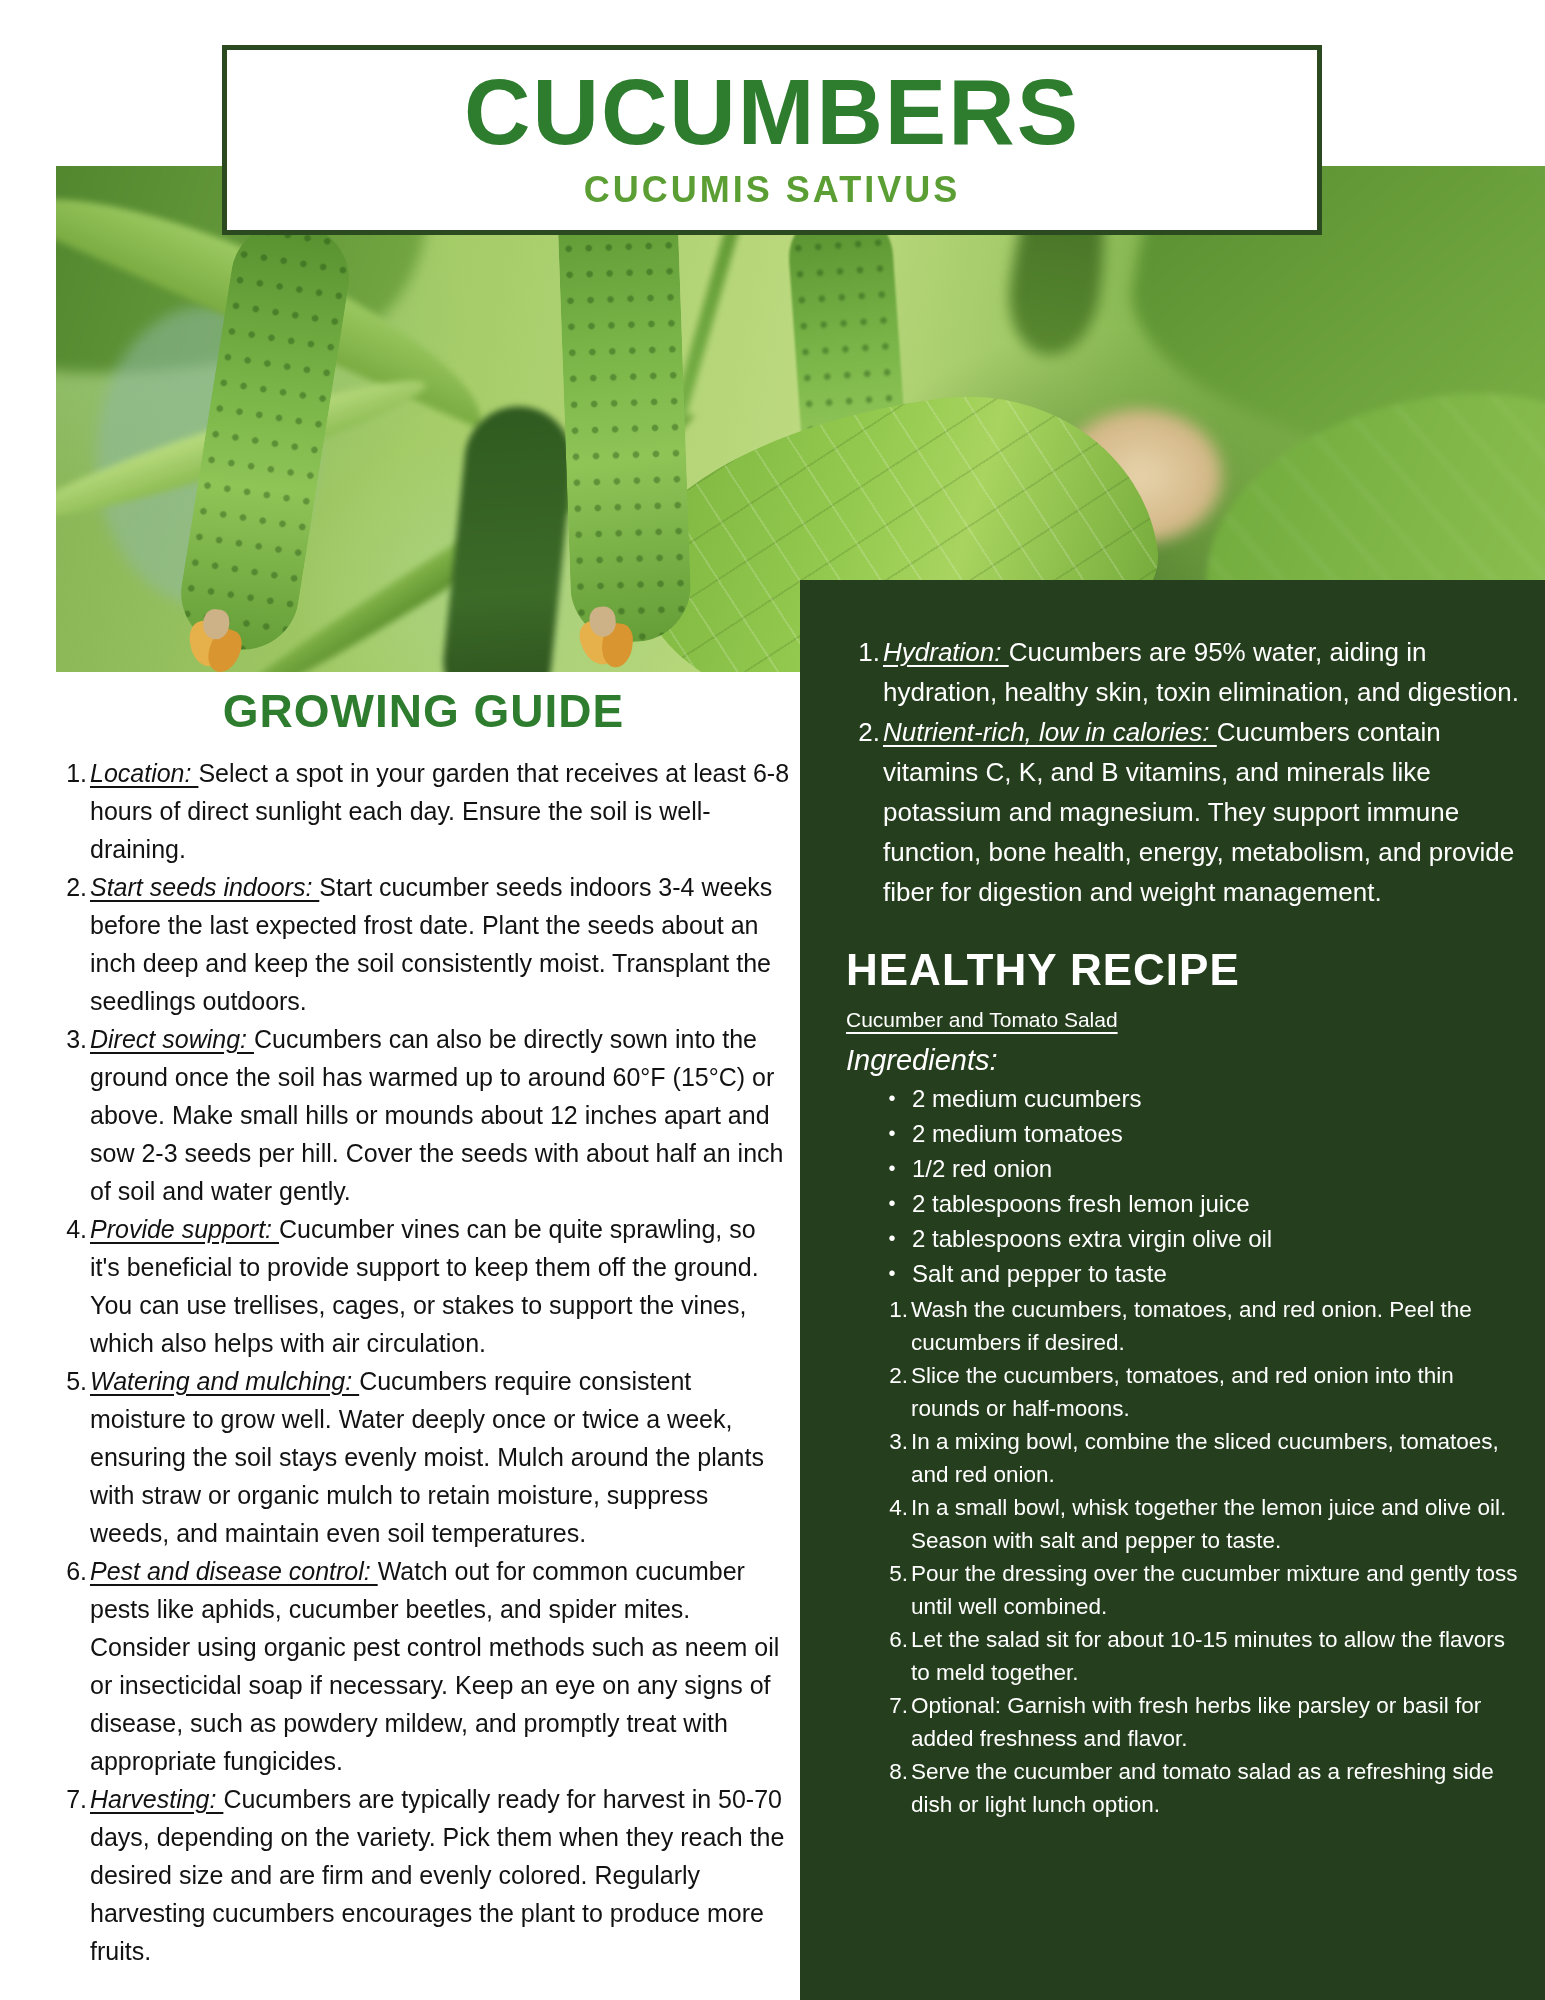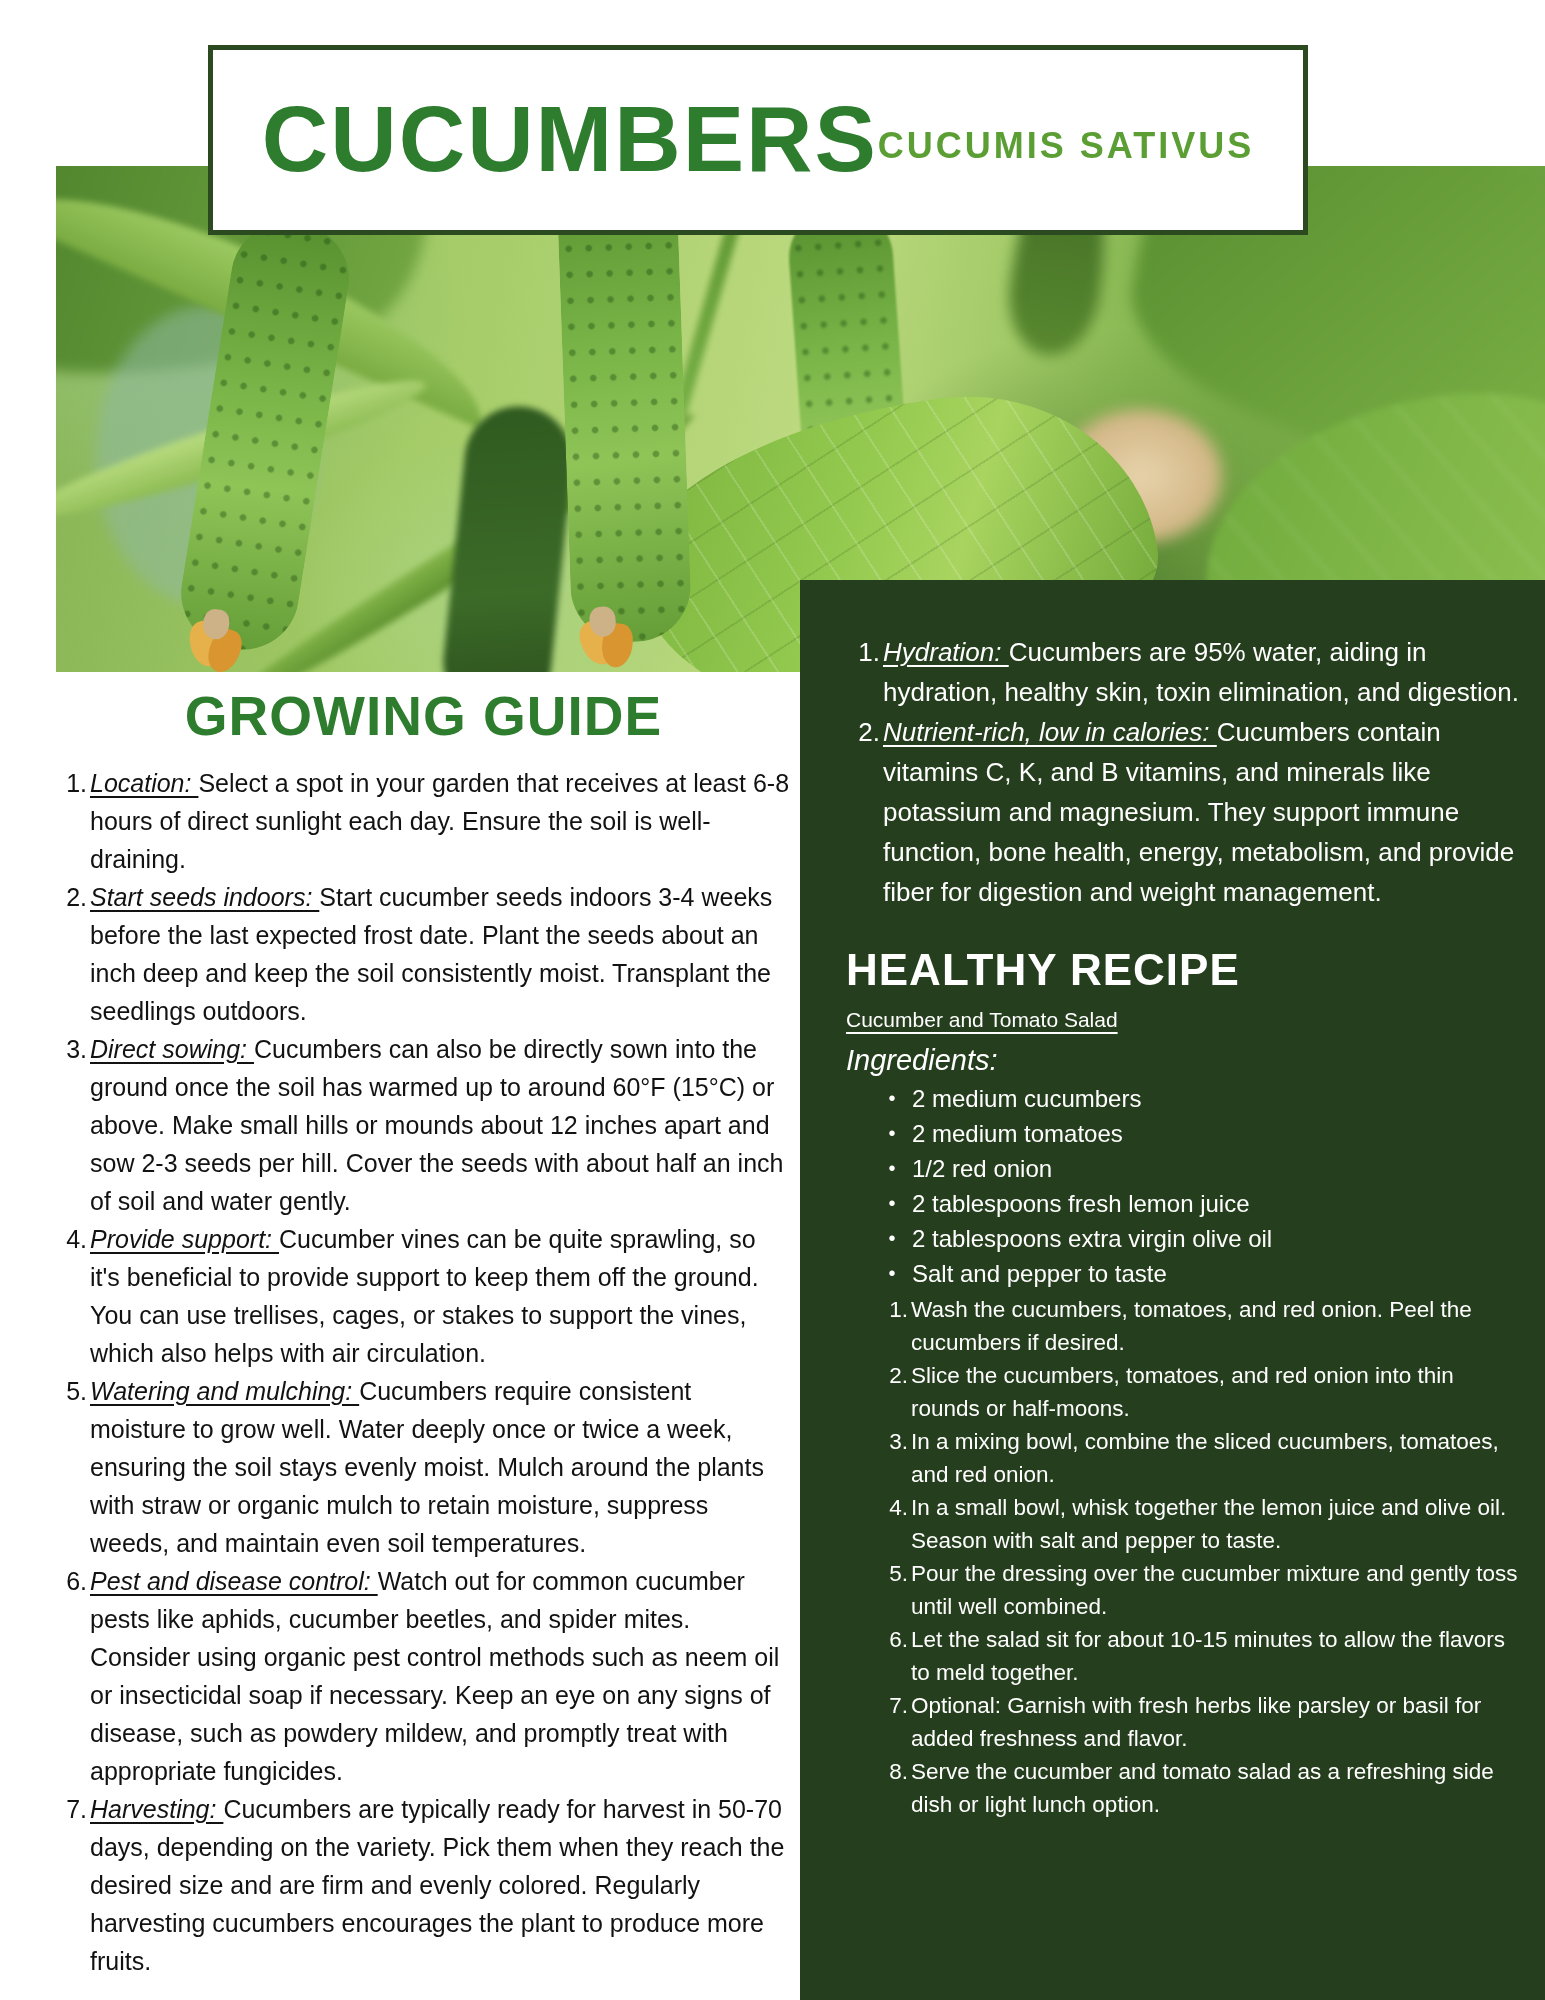--- a/index.html
+++ b/index.html
@@ -56,29 +56,29 @@
                 linear-gradient(120deg,#6faa3c,#97c858);
               border-radius:55% 45% 35% 65%/50% 55% 45% 50%;transform:rotate(-6deg);}
   .ph-fuzzy{left:1000px;top:240px;width:170px;height:140px;background:radial-gradient(#e7d3ab,#d3b787 60%,rgba(211,183,135,0) 75%);
             border-radius:50%;}
   .ph-stem1{left:650px;top:-20px;width:14px;height:300px;background:linear-gradient(#5c9330,#7ab348);
             border-radius:8px;transform:rotate(16deg);}
   .ph-stem2{left:960px;top:-30px;width:90px;height:220px;background:linear-gradient(#3f6b24,#58882f);
             border-radius:40% 60% 50% 50%/70% 70% 30% 30%;transform:rotate(8deg);}
 
   
-  .header-box{position:absolute;left:208px;top:45px;width:1100px;height:190px;background:#ffffff;
+  .header-box{position:absolute;left:222px;top:45px;width:1100px;height:190px;background:#ffffff;
               border:5px solid #2c4a1f;z-index:3;box-sizing:border-box;
-              display:flex;flex-direction:row;align-items:center;justify-content:center;}
+              display:flex;flex-direction:column;align-items:center;justify-content:center;}
   .title{font-size:92px;font-weight:800;color:#2e7d2f;letter-spacing:2px;line-height:.95;}
   .subtitle{font-size:36px;font-weight:700;color:#5b9e34;letter-spacing:3px;margin-top:12px;}
 
   
   .left-col{position:absolute;left:55px;top:684px;width:737px;z-index:2;color:#121212;}
-  .gg-heading{font-size:55px;font-weight:800;color:#2e7d2f;text-align:center;letter-spacing:1px;}
+  .gg-heading{font-size:46px;font-weight:800;color:#2e7d2f;text-align:center;letter-spacing:1px;}
   .num-row{display:flex;align-items:flex-start;}
   .num{flex:0 0 32px;text-align:right;white-space:nowrap;}
   .num-body{flex:1;margin-left:3px;}
   .lead{font-style:italic;text-decoration:underline;text-underline-offset:4px;}
   .gg-list{margin-top:16px;font-size:25px;line-height:38px;}
 
   
   .panel{position:absolute;left:800px;top:580px;width:745px;height:1420px;background:#253e1d;z-index:2;
          box-sizing:border-box;padding:38px 26px 20px 46px;color:#ffffff;}
   .panel-heading{font-size:44px;font-weight:800;letter-spacing:1px;line-height:1.1;}

